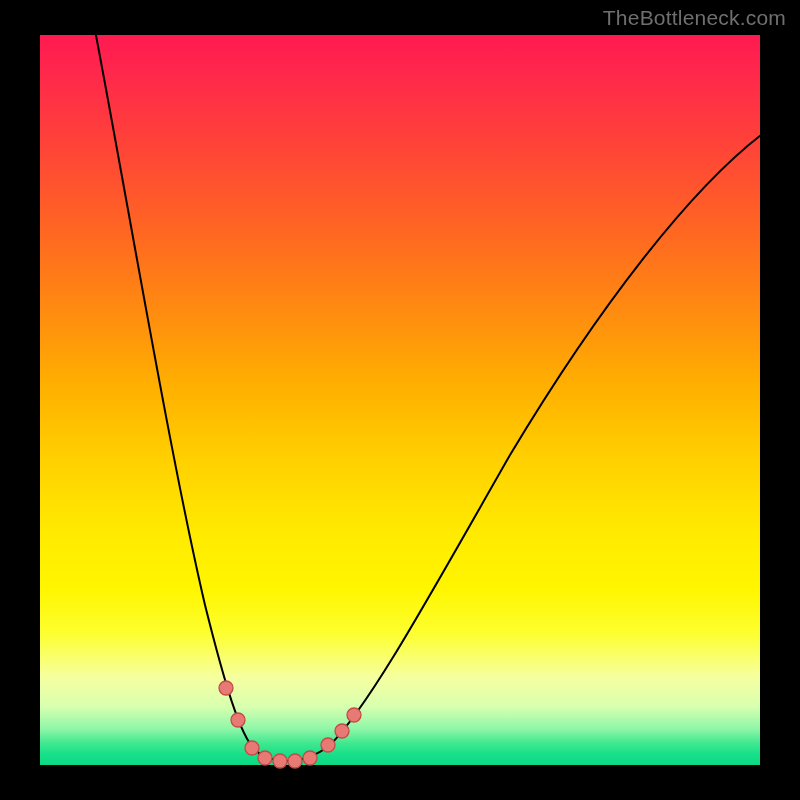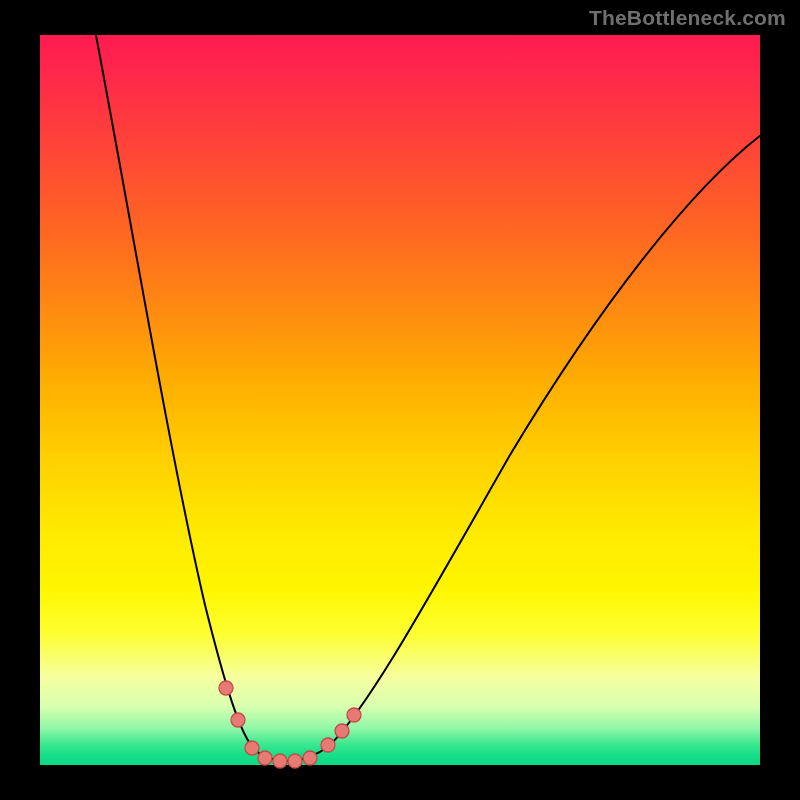--- a/index.html
+++ b/index.html
@@ -44,21 +44,21 @@
       #18e089 98.5%,
       #0cd985 100%
     );
   }
   .watermark {
     position: absolute;
     top: 6px;
     right: 14px;
     color: #6f6f6f;
     font-size: 21px;
-    font-weight: 700;
+    font-weight: 400;
     letter-spacing: 0.2px;
   }
   svg.curves {
     position: absolute;
     left: 0;
     top: 0;
     width: 720px;
     height: 730px;
     overflow: visible;
   }

